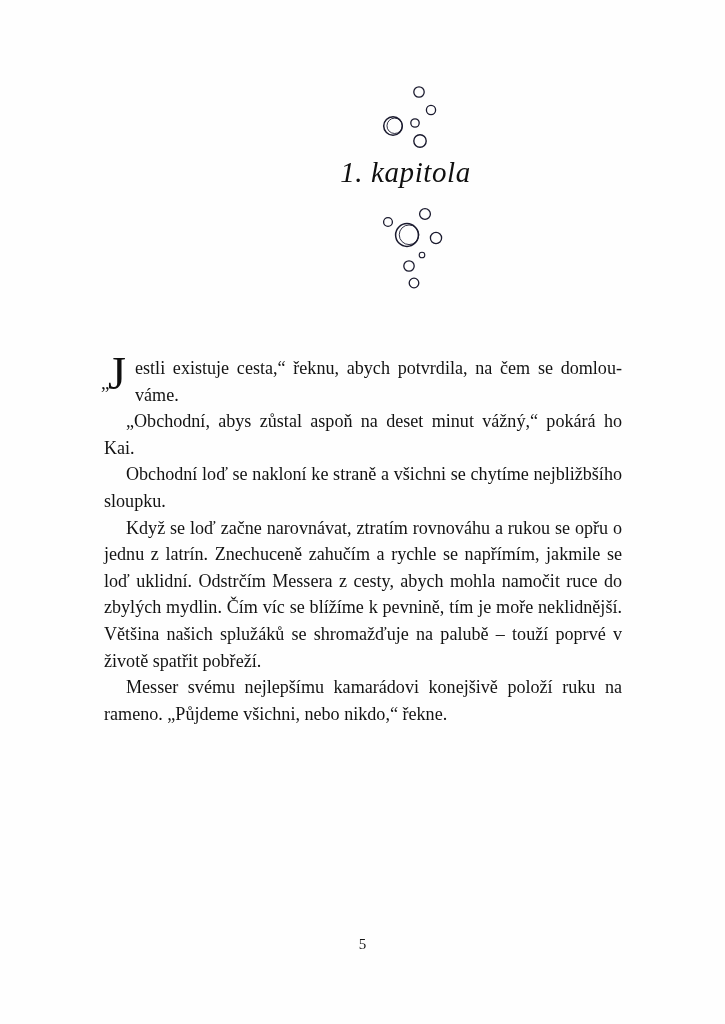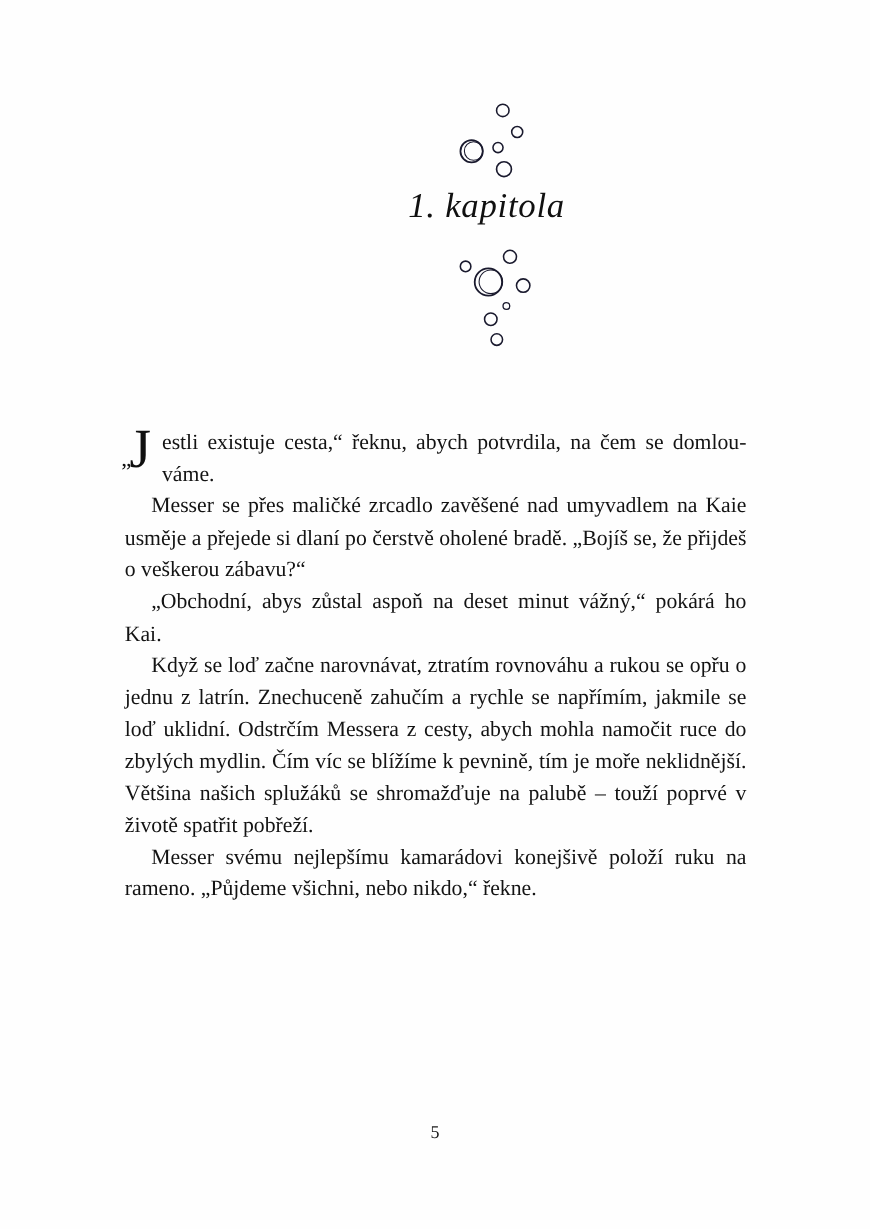--- a/index.html
+++ b/index.html
@@ -139,21 +139,21 @@
     <div class="chapter-title">1. kapitola</div>
   </div>
 
   <div class="body-text">
     <p class="first-para">
       <span class="dropcap-wrap">
         <span class="dropcap-quote">„</span>
         <span class="dropcap">J</span>
       </span><span>estli existuje cesta,“ řeknu, abych potvrdila, na čem se domlou­váme.</span>
     </p>
-    <p>Messer se přes maličké zrcadlo zavěšené nad umyvadlem na Kaie usměje a přejede si dlaní po čerstvě oholené bradě. „Bojíš se, že přijdeš o veškerou zábavu?“</p>
     <p>„Obchodní, abys zůstal aspoň na deset minut vážný,“ pokárá ho Kai.</p>
+    <p>Obchodní loď se nakloní ke straně a všichni se chytíme nejbliž­bšího sloupku.</p>
     <p>Když se loď začne narovnávat, ztratím rovnováhu a rukou se opřu o jednu z latrín. Znechuceně zahučím a rychle se napřímím, jakmile se loď uklidní. Odstrčím Messera z cesty, abych mohla namočit ruce do zbylých mydlin. Čím víc se blížíme k pevnině, tím je moře neklidnější. Většina našich splužáků se shromažďuje na palubě – touží poprvé v životě spatřit pobřeží.</p>
     <p>Messer svému nejlepšímu kamarádovi konejšivě položí ruku na rameno. „Půjdeme všichni, nebo nikdo,“ řekne.</p>
   </div>
 
   <div class="folio">5</div>
 
 </div>
 
 </body></html>

